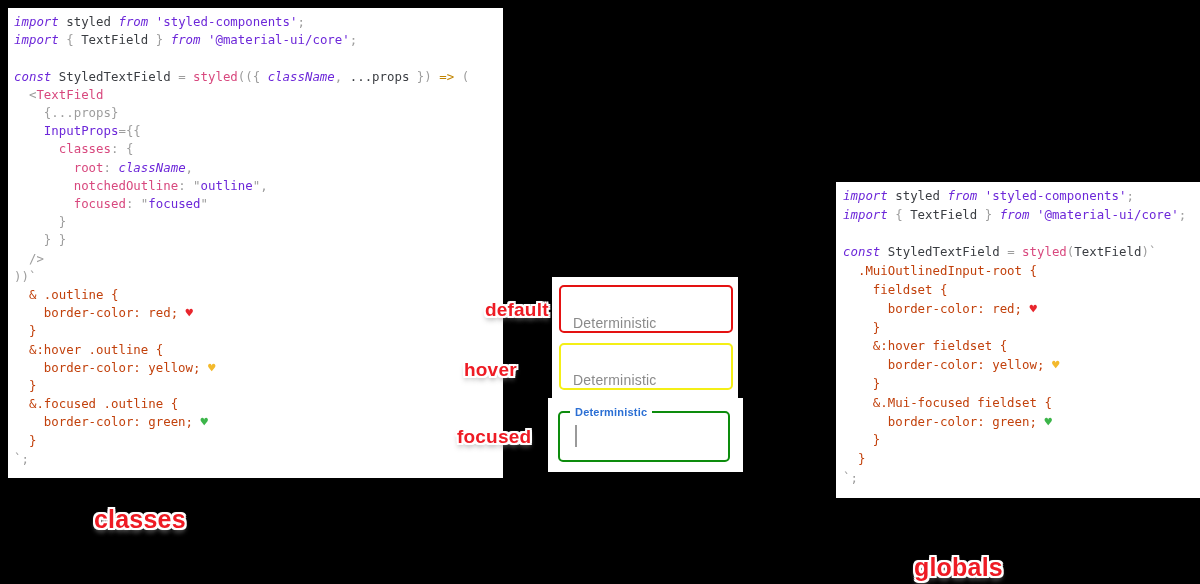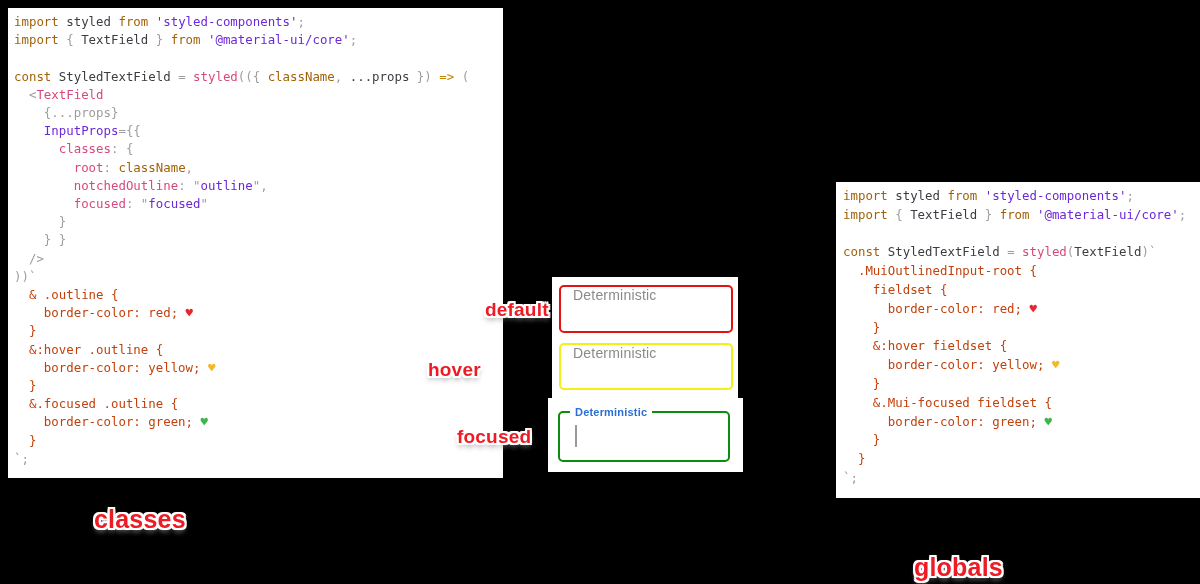--- a/index.html
+++ b/index.html
@@ -6,56 +6,56 @@
   .stage{position:relative;width:1200px;height:584px;background:#000;overflow:hidden;
          font-family:"Liberation Sans",sans-serif;}
 
   
   .code-panel{position:absolute;background:#fff;
     font-family:"DejaVu Sans Mono","Liberation Mono",monospace;
     font-size:12.4px;color:#3a3d42;white-space:pre;overflow:hidden;}
   .code-left{left:8px;top:8px;width:489px;height:465px;padding:5px 0 0 6px;line-height:18.2px;}
   .code-right{left:836px;top:182px;width:358px;height:311px;padding:5px 0 0 7px;line-height:18.8px;}
   .line{white-space:pre;}
-  .tok-kw{color:#a16207;}
+  .tok-kw{color:#6d28d9;font-style:italic;}
   .tok-id{color:#3a3d42;}
   .tok-str{color:#6d28d9;}
   .tok-css{color:#c2410c;}
   .tok-pink{color:#d8487e;}
   .tok-gray{color:#9d9d9d;}
   .tok-orange{color:#c18401;}
   .tok-hr{color:#e8262d;}
   .tok-hy{color:#f3b92c;}
   .tok-hg{color:#3cb54a;}
 
   
   .mid-panel{position:absolute;background:#fff;}
   .mid-top{left:552px;top:277px;width:186px;height:121px;}
   .mid-bottom{left:548px;top:398px;width:195px;height:74px;}
 
   .tf{position:absolute;background:#fff;border-radius:5px;box-sizing:border-box;
-      display:flex;align-items:flex-start;}
+      display:flex;align-items:flex-end;}
   .tf-default{left:559px;top:285px;width:174px;height:48px;border:2px solid;}
   .tf-hover{left:559px;top:343px;width:174px;height:47px;border:2px solid;}
   .tf-focused{left:558px;top:411px;width:172px;height:51px;border:2px solid;}
   .tf .ph{margin-left:12px;font-size:14px;color:#8a8a8a;letter-spacing:.2px;}
   .notch-label{position:absolute;top:-8px;left:10px;background:#fff;padding:0 5px;
       font-size:11px;font-weight:bold;letter-spacing:.2px;line-height:14px;}
   .caret{position:absolute;left:15px;top:12px;width:2px;height:22px;background:#9a9a9a;}
 
   
   .sticker{position:absolute;font-weight:bold;color:#ee1b24;letter-spacing:.2px;
     text-shadow:
       -2px -2px 0 #fff, 2px -2px 0 #fff, -2px 2px 0 #fff, 2px 2px 0 #fff,
       -2px 0 0 #fff, 2px 0 0 #fff, 0 -2px 0 #fff, 0 2px 0 #fff,
       0 0 3px #fff, 0 4px 5px rgba(140,140,140,.9);}
   .sticker-small{font-size:19px;}
   .sticker-big{font-size:25px;}
   .lbl-default{left:457px;top:299px;margin-left:28px;}
-  .lbl-hover{left:428px;top:359px;text-align:center;}
+  .lbl-hover{left:464px;top:359px;text-align:center;}
   .lbl-focused{left:457px;top:426px;}
   .lbl-classes{left:94px;top:505px;}
   .lbl-globals{left:914px;top:516px;margin-top:37px;}
 </style>
 </head>
 <body>
 
 <div class="stage">
 
   <div class="code-panel code-left"><div class="line"><span class="tok tok-kw">import </span><span class="tok tok-id">styled </span><span class="tok tok-kw">from </span><span class="tok tok-str">'styled-components'</span><span class="tok tok-gray">;</span></div><div class="line"><span class="tok tok-kw">import </span><span class="tok tok-gray">{ </span><span class="tok tok-id">TextField </span><span class="tok tok-gray">} </span><span class="tok tok-kw">from </span><span class="tok tok-str">'@material-ui/core'</span><span class="tok tok-gray">;</span></div><div class="line">&nbsp;</div><div class="line"><span class="tok tok-kw">const </span><span class="tok tok-id">StyledTextField </span><span class="tok tok-gray">= </span><span class="tok tok-pink">styled</span><span class="tok tok-gray">(({ </span><span class="tok tok-kw">className</span><span class="tok tok-gray">, </span><span class="tok tok-id">...props </span><span class="tok tok-gray">}) </span><span class="tok tok-orange">=&gt; </span><span class="tok tok-gray">(</span></div><div class="line"><span class="tok tok-gray">  &lt;</span><span class="tok tok-pink">TextField</span></div><div class="line"><span class="tok tok-gray">    {...props}</span></div><div class="line"><span class="tok tok-gray">    </span><span class="tok tok-str">InputProps</span><span class="tok tok-gray">={{</span></div><div class="line"><span class="tok tok-gray">      </span><span class="tok tok-pink">classes</span><span class="tok tok-gray">: {</span></div><div class="line"><span class="tok tok-gray">        </span><span class="tok tok-pink">root</span><span class="tok tok-gray">: </span><span class="tok tok-kw">className</span><span class="tok tok-gray">,</span></div><div class="line"><span class="tok tok-gray">        </span><span class="tok tok-pink">notchedOutline</span><span class="tok tok-gray">: </span><span class="tok tok-gray">"</span><span class="tok tok-str">outline</span><span class="tok tok-gray">",</span></div><div class="line"><span class="tok tok-gray">        </span><span class="tok tok-pink">focused</span><span class="tok tok-gray">: </span><span class="tok tok-gray">"</span><span class="tok tok-str">focused</span><span class="tok tok-gray">"</span></div><div class="line"><span class="tok tok-gray">      }</span></div><div class="line"><span class="tok tok-gray">    } }</span></div><div class="line"><span class="tok tok-gray">  /&gt;</span></div><div class="line"><span class="tok tok-gray">))`</span></div><div class="line"><span class="tok tok-css">  &amp; .outline {</span></div><div class="line"><span class="tok tok-css">    border-color: red; </span><span class="tok tok-hr">♥</span></div><div class="line"><span class="tok tok-css">  }</span></div><div class="line"><span class="tok tok-css">  &amp;:hover .outline {</span></div><div class="line"><span class="tok tok-css">    border-color: yellow; </span><span class="tok tok-hy">♥</span></div><div class="line"><span class="tok tok-css">  }</span></div><div class="line"><span class="tok tok-css">  &amp;.focused .outline {</span></div><div class="line"><span class="tok tok-css">    border-color: green; </span><span class="tok tok-hg">♥</span></div><div class="line"><span class="tok tok-css">  }</span></div><div class="line"><span class="tok tok-gray">`;</span></div></div>

